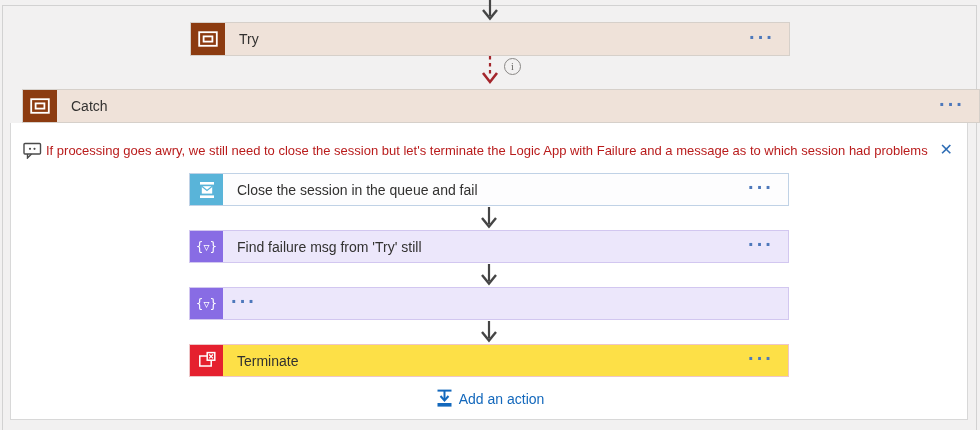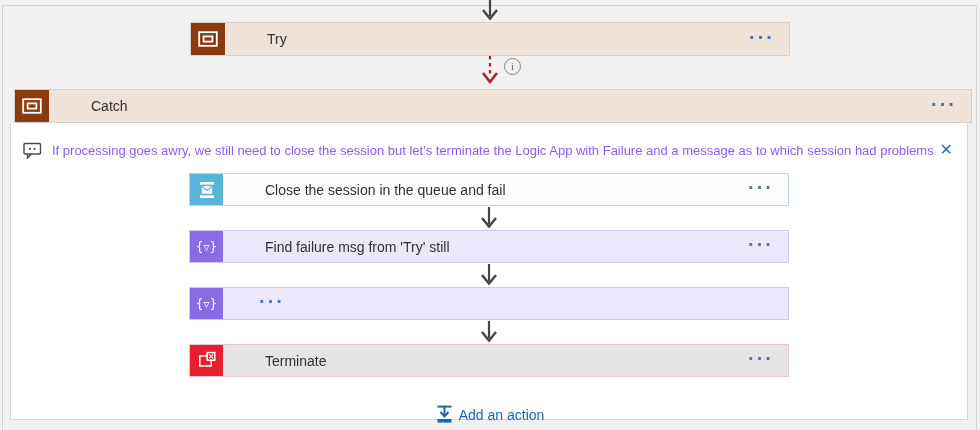--- a/index.html
+++ b/index.html
@@ -13,21 +13,21 @@
   .outer-frame {
     position:absolute; left:2px; top:5px; width:975px; height:445px;
     border:1px solid #d2d2d2; background:transparent; pointer-events:none;
   }
   .arrow-svg { display:block; }
 
   
   .card {
     display:flex; align-items:stretch; background:#efe2d9;
     border:1px solid #d6d0ca; width:600px; height:34px;
-    position:relative; cursor:pointer;gap:28px;
+    position:relative; cursor:pointer;
   }
   .card .icon-box {
     width:34px; flex:0 0 34px; display:flex; align-items:center; justify-content:center;
   }
   .card .card-label {
     flex:1; display:flex; align-items:center; padding-left:14px;
     font-size:14px; color:#323130; white-space:nowrap; overflow:hidden;
   }
   .ellipsis {
     display:flex; align-items:center; padding:0 14px 4px 8px;
@@ -47,65 +47,65 @@
   .info-icon {
     position:absolute; left:504px; top:58px; width:17px; height:17px;
     border:1.3px solid #8a8886; border-radius:50%;
     display:flex; align-items:center; justify-content:center;
     font-size:10px; color:#605e5c; font-family:"Liberation Serif", serif;
     background:transparent; cursor:pointer;
   }
 
   
   .catch-header {
-    position:absolute; left:14px; top:89px; width:958px; height:34px; z-index:2;
+    position:absolute; left:22px; top:89px; width:958px; height:34px; z-index:2;
   }
   .catch-body {
     position:absolute; left:10px; top:123px; width:958px; height:297px;
     background:#ffffff; border:1px solid #d8d8d8; border-top:none; z-index:1;
   }
 
   
   .comment-row {
     position:absolute; left:12px; right:10px; top:14px; height:26px;
     display:flex; align-items:center; cursor:text;
   }
   .comment-text {
-    flex:1; font-size:13px; color:#8b5cf6; margin-left:10px;
+    flex:1; font-size:13px; color:#b91c1c; margin-left:4px;
     white-space:nowrap; overflow:hidden;
   }
   .comment-close {
     flex:0 0 auto; color:#2e6db5; font-size:16px; padding:0 4px;
     cursor:pointer; line-height:1;
   }
 
   
   .actions-col {
     position:absolute; left:0; top:50px; width:100%;
     display:flex; flex-direction:column; align-items:center;
   }
   .action-card { height:33px; }
   .action-card .icon-box { flex-basis:33px; width:33px; }
 
   .theme-svc  { background:#fdfdfe; border-color:#c0d2e6; }
   .theme-svc  .icon-box { background:#59b4d9; }
   .theme-ops  { background:#ece7fb; border-color:#d2c7f0; }
   .theme-ops  .icon-box { background:#886ce4; }
-  .theme-term { background:#e5e5e5; border-color:#eec6c8; }
+  .theme-term { background:#fde047; border-color:#eec6c8; }
   .theme-term .icon-box { background:#e5202e; }
 
   .ops-glyph {
     color:#ffffff; font-size:12px; font-weight:400; letter-spacing:0;
     font-family:"DejaVu Sans", sans-serif;
   }
 
   .flow-arrow { height:24px; display:flex; align-items:center; justify-content:center; }
 
   .add-action {
-    margin-top:28px; display:flex; align-items:center; gap:4px;
+    margin-top:12px; display:flex; align-items:center; gap:4px;
     color:#1368bc; font-size:14px; cursor:pointer;
   }
 </style>
 </head>
 <body>
 
 <div class="outer-frame"></div>
 
 <div class="top-arrow">
   <svg class="arrow-svg" width="24" height="21" viewBox="0 0 24 21">

